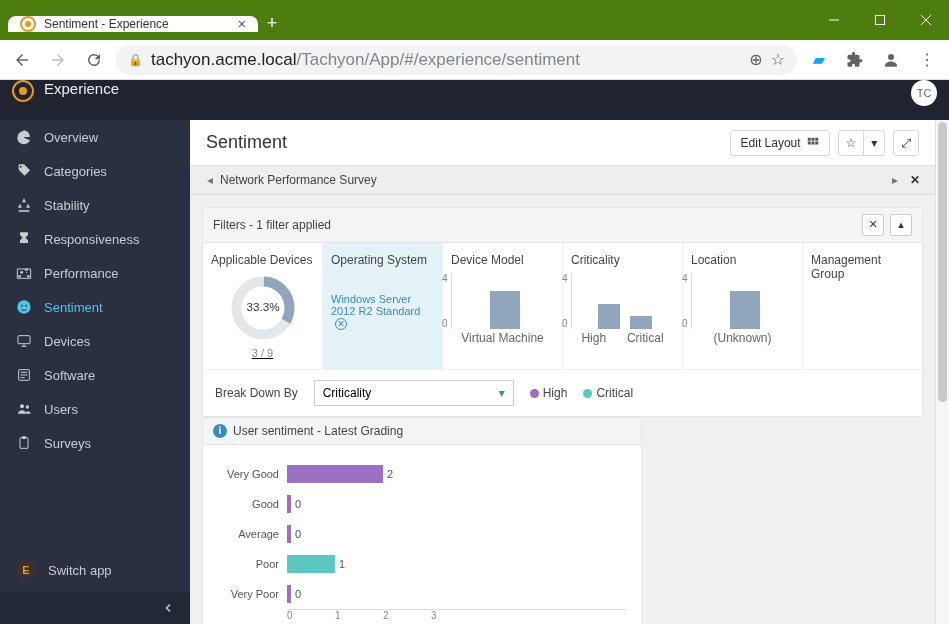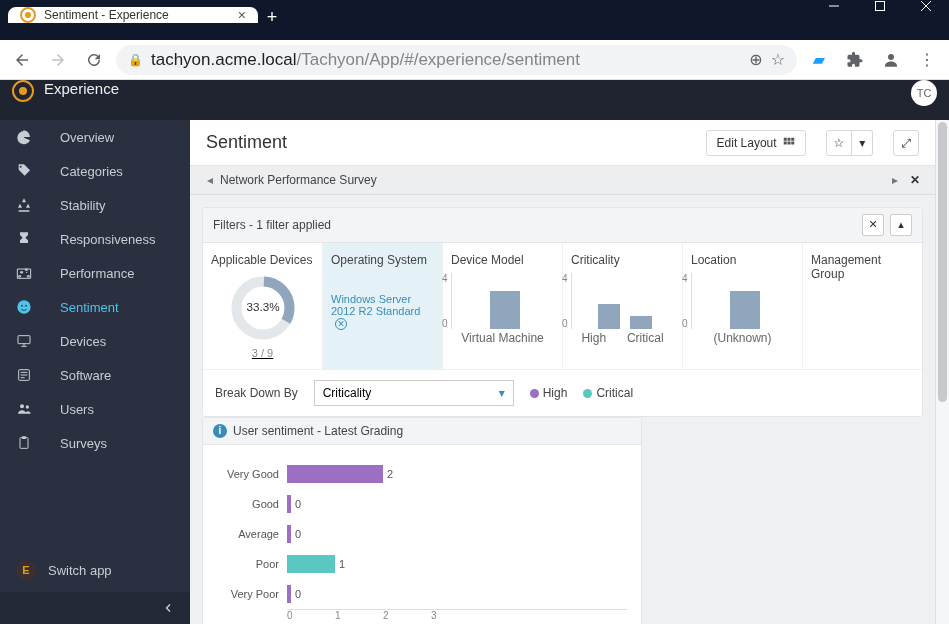--- a/index.html
+++ b/index.html
@@ -1,19 +1,19 @@
 <!DOCTYPE html>
 <html><head>
 <meta charset="utf-8">
 <style>
 * { box-sizing: border-box; margin: 0; padding: 0; font-family: "Segoe UI", Arial, sans-serif; }
 body { width: 949px; height: 624px; overflow: hidden; background: #fff; position: relative; }
 
 
-.titlebar { background: #0f172a; height: 40px; display: flex; align-items: flex-start; }
+.titlebar { background: #4d7c0f; height: 40px; display: flex; align-items: center; }
 .tab { background: #fff; border-top-left-radius: 8px; border-top-right-radius: 8px; margin-top: 7px; margin-left: 8px; padding: 0 12px; display: flex; align-items: center; gap: 8px; width: 250px; }
 .tab .favicon { width: 16px; height: 16px; border-radius: 50%; border: 2px solid #e29a1f; display:flex; align-items:center; justify-content:center; }
 .tab .favicon::after { content:""; width:6px; height:6px; background:#e29a1f; border-radius:50%; }
 .tab-title { font-size: 12px; color:#333; flex:1; white-space:nowrap; overflow:hidden; text-overflow:ellipsis; }
 .tab-close { font-size: 14px; color:#555; cursor:pointer; }
 .newtab { width:28px; display:flex; align-items:center; justify-content:center; color:#fff; font-size:18px; margin-top:7px; cursor:pointer; }
 .winctrls { margin-left:auto; display:flex; }
 .winbtn { width:46px; display:flex; align-items:center; justify-content:center; color:#fff; font-size:14px; cursor:pointer; }
 .winbtn svg { width:12px; height:12px; stroke:#fff; stroke-width:1; fill:none; }
 
@@ -33,39 +33,39 @@
 .app { height: calc(624px - 80px); display:flex; flex-direction:column; }
 .appheader { background:#1f2430; height:40px; display:flex; padding:0 12px; color:#eee; }
 .applogo { width:22px; height:22px; border:2px solid #e29a1f; border-radius:50%; display:flex; align-items:center; justify-content:center; margin-right:10px; }
 .applogo::after{content:""; width:8px; height:8px; border-radius:50%; background:#e29a1f;}
 .apptitle { font-size:15px; font-weight:300; }
 .avatar { margin-left:auto; width:26px; height:26px; background:#fff; border-radius:50%; display:flex; align-items:center; justify-content:center; font-size:11px; color:#666; }
 
 
 .appbody { flex:1; display:flex; min-height:0; }
 .sidebar { width:190px; background:#2a3040; color:#c8ccd4; display:flex; flex-direction:column; font-size:13px; }
-.sidebar .item { display:flex; align-items:center; gap:28px; padding:9px 16px; cursor:pointer; }
+.sidebar .item { display:flex; align-items:center; gap:12px; padding:9px 16px; cursor:pointer; }
 .sidebar .item.active { color:#4fc4e8; }
 .sidebar .item .sicon { width:16px; height:16px; display:flex; align-items:center; justify-content:center; }
 .sidebar .item .sicon svg { width:16px; height:16px; fill:currentColor; }
 .sidebar .spacer { flex:1; }
 .sidebar .switch { display:flex; align-items:center; gap:12px; padding:12px 16px; cursor:pointer; }
 .sidebar .switch .swicon{width:20px;height:20px;border-radius:50%;background:#3b2f2f;display:flex;align-items:center;justify-content:center;color:#e29a1f;font-size:11px;font-weight:bold;}
 .sidebar .collapse { height:32px; background:#232836; display:flex; align-items:center; justify-content:flex-end; padding-right:16px; cursor:pointer; }
 .sidebar .collapse svg{width:12px;height:12px;fill:#c8ccd4;}
 
 .main { flex:1; background:#eef0f2; display:flex; overflow:hidden; }
 .maincol { flex:1; display:flex; flex-direction:column; min-width:0; }
 .scrollspace { width:14px; background:#f5f6f7; border-left:1px solid #e0e0e0; position:relative; }
 .scrollthumb { position:absolute; left:2px; right:2px; top:2px; height:280px; background:#c7c9cc; border-radius:5px; }
 
 
 .pagehead { background:#fff; height:48px; display:flex; align-items:center; padding:0 16px; border-bottom:1px solid #e3e5e8; }
 .pagetitle { font-size:18px; color:#333; font-weight:400; }
-.pagehead .actions { margin-left:auto; display:flex; gap:20px; align-items:center; }
+.pagehead .actions { margin-left:auto; display:flex; gap:8px; align-items:center; }
 .btn { border:1px solid #d6d8db; background:#fff; padding:5px 10px; font-size:12px; border-radius:3px; display:flex; align-items:center; gap:6px; cursor:pointer; color:#333; }
 .btn.icon-only { padding:5px 7px; }
 .btn svg { width:12px; height:12px; fill:#555; }
 .btngroup { display:flex; }
 .btngroup .btn { border-radius:0; }
 .btngroup .btn:first-child { border-top-left-radius:3px; border-bottom-left-radius:3px; }
 .btngroup .btn:last-child { border-top-right-radius:3px; border-bottom-right-radius:3px; border-left:0; }
 
 
 .surveybar { background:#eceef0; border-bottom:1px solid #ddd; height:30px; display:flex; align-items:center; padding:0 10px; font-size:12px; color:#444; }

